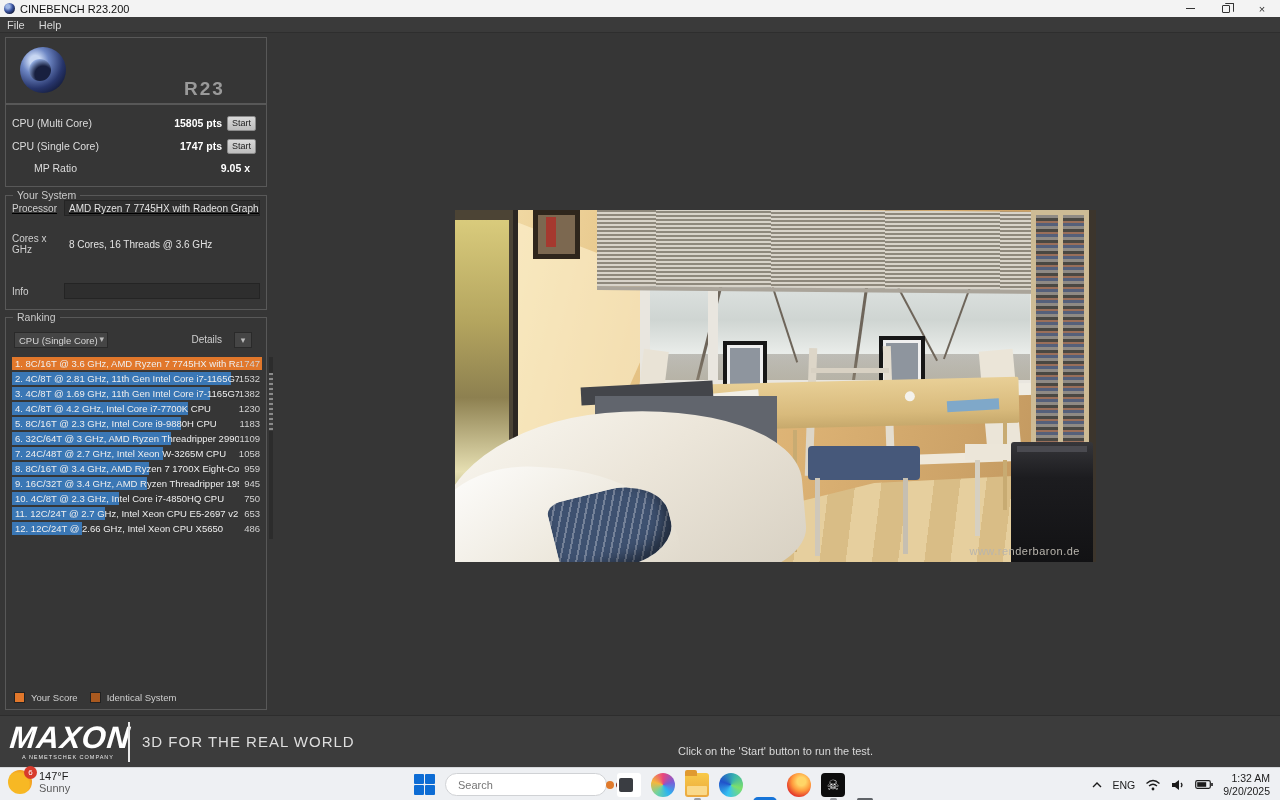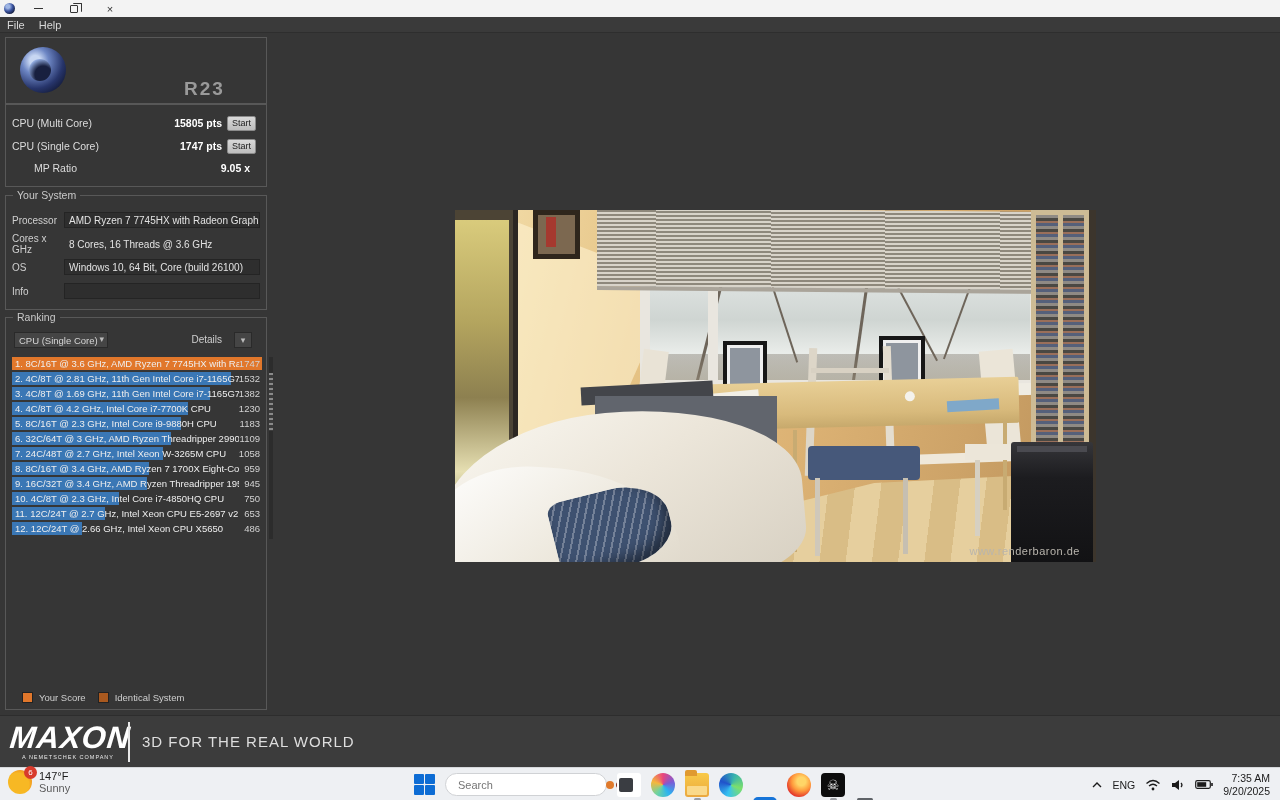--- a/index.html
+++ b/index.html
@@ -67,21 +67,21 @@
   .dd .chev { position:absolute; right:3px; top:1px; font-size:9px; color:#bbb; }
   .details-lbl { position:absolute; right:44px; top:16px; font-size:10px; color:#cfcfcf; }
   .dd-mini { position:absolute; right:14px; top:14px; width:18px; height:16px; background:#454545;
              border:1px solid #2a2a2a; color:#bbb; font-size:9px; text-align:center; line-height:14px; }
   #ranklist { position:absolute; left:6px; top:39px; width:250px; }
   .rank-row { position:relative; height:13px; margin-bottom:2px; }
   .rank-bar { position:absolute; left:0; top:0; height:13px; background:#3a77b5; }
   .rank-label { position:absolute; left:3px; top:0; width:224px; font-size:9.5px; line-height:13px;
                 color:#eee; white-space:nowrap; overflow:hidden; }
   .rank-score { position:absolute; right:2px; top:0; font-size:9.5px; line-height:13px; color:#d2d2d2; }
-  .legendrow { position:absolute; left:16px; bottom:6px; display:flex; align-items:center; gap:6px;
+  .legendrow { position:absolute; left:8px; bottom:6px; display:flex; align-items:center; gap:6px;
                font-size:9.5px; color:#cfcfcf; }
   .sw { width:11px; height:11px; border:1px solid #222; }
 
   
   #mini-scroll { position:absolute; left:269px; top:324px; width:4px; height:182px; background:#2c2c2c; }
   #mini-scroll .thumb { position:absolute; left:0; top:16px; width:4px; height:58px;
         background:repeating-linear-gradient(180deg,#8a8a8a 0 2px, #3c3c3c 2px 5px); }
 
   
   #brandbar { position:absolute; left:0; top:682px; width:1280px; height:52px; background:#3c3c3c;
@@ -225,20 +225,21 @@
           padding-right:10px; }
   .tray svg { display:block; }
   .tray .eng { font-size:10.5px; color:#1b1b1b; }
   .clock { text-align:right; font-size:10.5px; color:#1b1b1b; line-height:13px; }
 </style>
 </head>
 <body>
 
 <div id="titlebar">
   <span class="tb-icon"></span>
+  <span class="title">CINEBENCH R23.200</span>
   <span class="winbtn">
       <span class="min"></span>
     </span>
   <span class="winbtn">
       <span class="max"></span>
     </span>
   <span class="winbtn">×</span>
 </div>
 <div id="menubar">
   <span>File</span>
@@ -264,31 +265,27 @@
       <span class="startbtn">Start</span>
     </div>
     <div class="trow" style="top:55px;">
       <span class="lbl" style="padding-left:22px;text-align:right;">MP Ratio</span>
       <span class="val noBtn">9.05 x</span>
     </div>
   </div>
 
   <div class="gbox" id="box-system">
     <span class="gtitle">Your System</span>
-    <div class="srow" style="top:15px;">
+    <div class="srow" style="top:3px;text-decoration:underline;">
       <span class="lbl">Processor</span>
       <span class="field">AMD Ryzen 7 7745HX with Radeon Graphics</span>
     </div>
     <div class="srow" style="top:39px;">
       <span class="lbl">Cores x GHz</span>
       <span class="plain">8 Cores, 16 Threads @ 3.6 GHz</span>
-    </div>
-    <div class="srow" style="top:62px;">
-      <span class="lbl">OS</span>
-      <span class="field">Windows 10, 64 Bit, Core (build 26100)</span>
     </div>
     <div class="srow" style="top:86px;">
       <span class="lbl">Info</span>
       <span class="field"></span>
     </div>
   </div>
 
   <div class="gbox" id="box-ranking">
     <span class="gtitle">Ranking</span>
     <div class="dd">
@@ -441,20 +438,21 @@
     <div class="sc pillow"></div>
     <div class="sc watermark">www.renderbaron.de</div>
   </div>
 
   <div id="brandbar">
     <div class="maxon">MAXON</div>
     <div class="maxon-sub">A NEMETSCHEK COMPANY</div>
     <div class="maxon-div"></div>
     <div class="tagline">3D FOR THE REAL WORLD</div>
   </div>
+  <div id="statusline">Click on the 'Start' button to run the test.</div>
 </div>
 
 <div id="taskbar">
   <div class="weather">
     <span class="sun">
       <span class="badge">6</span>
     </span>
     <span>
       <div class="t1">147°F</div>
       <div class="t2">Sunny</div>
@@ -510,17 +508,17 @@
     <svg width="14" height="12" viewBox="0 0 14 12">
       <polygon points="1,4 4,4 8,1 8,11 4,8 1,8" fill="#1b1b1b"></polygon>
       <path d="M10 4 Q12 6 10 8" fill="none" stroke="#1b1b1b" stroke-width="1.2"></path>
     </svg>
     <svg width="18" height="11" viewBox="0 0 18 11">
       <rect x="0.7" y="1.7" width="14.6" height="7.6" rx="1.5" fill="none" stroke="#1b1b1b" stroke-width="1.2"></rect>
       <rect x="2.2" y="3.2" width="9" height="4.6" fill="#1b1b1b"></rect>
       <rect x="16.2" y="4" width="1.6" height="3" fill="#1b1b1b"></rect>
     </svg>
     <div class="clock">
-      <div>7:35 AM</div>
+      <div>1:32 AM</div>
       <div>9/20/2025</div>
     </div>
   </div>
 </div>
 
 </body></html>

